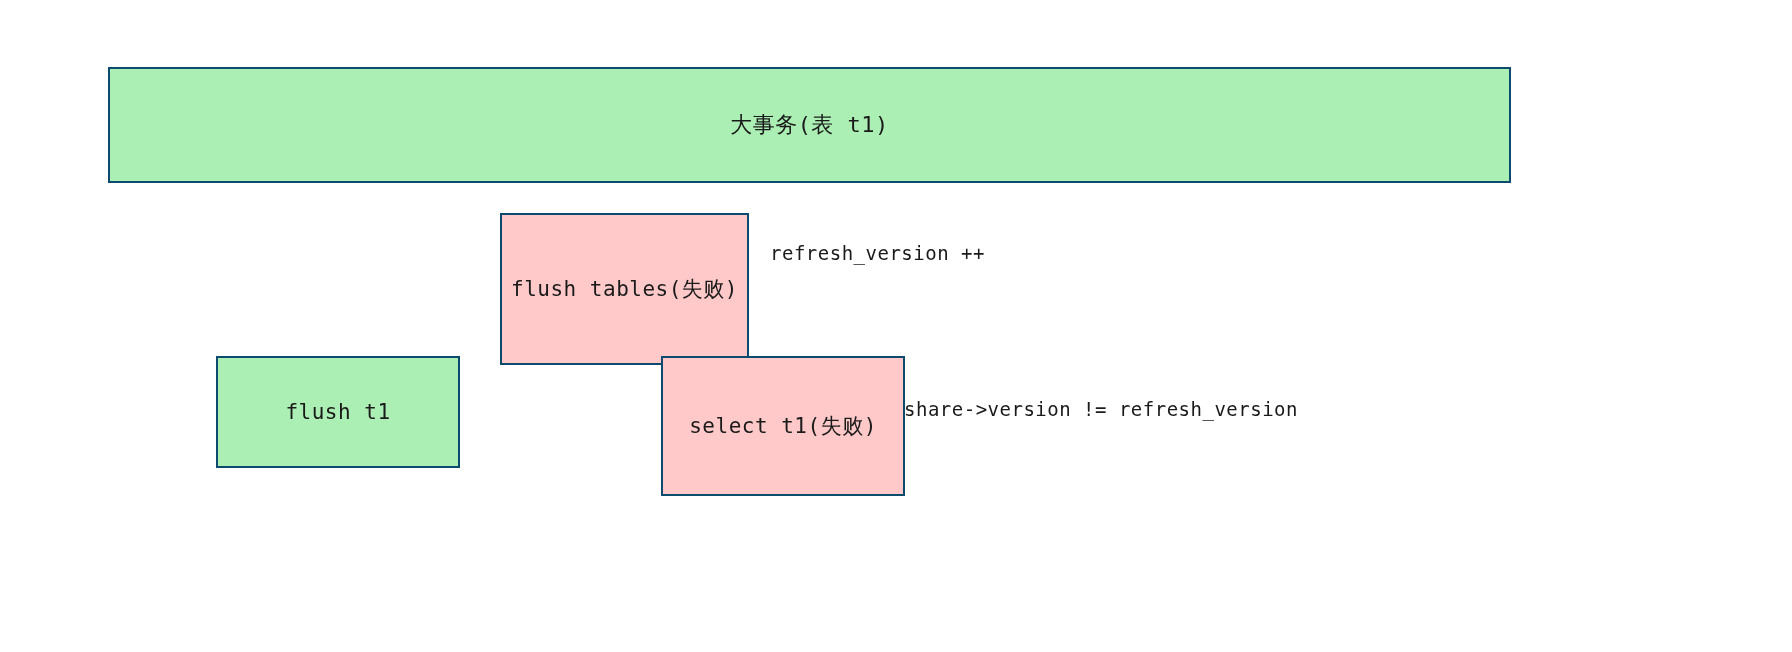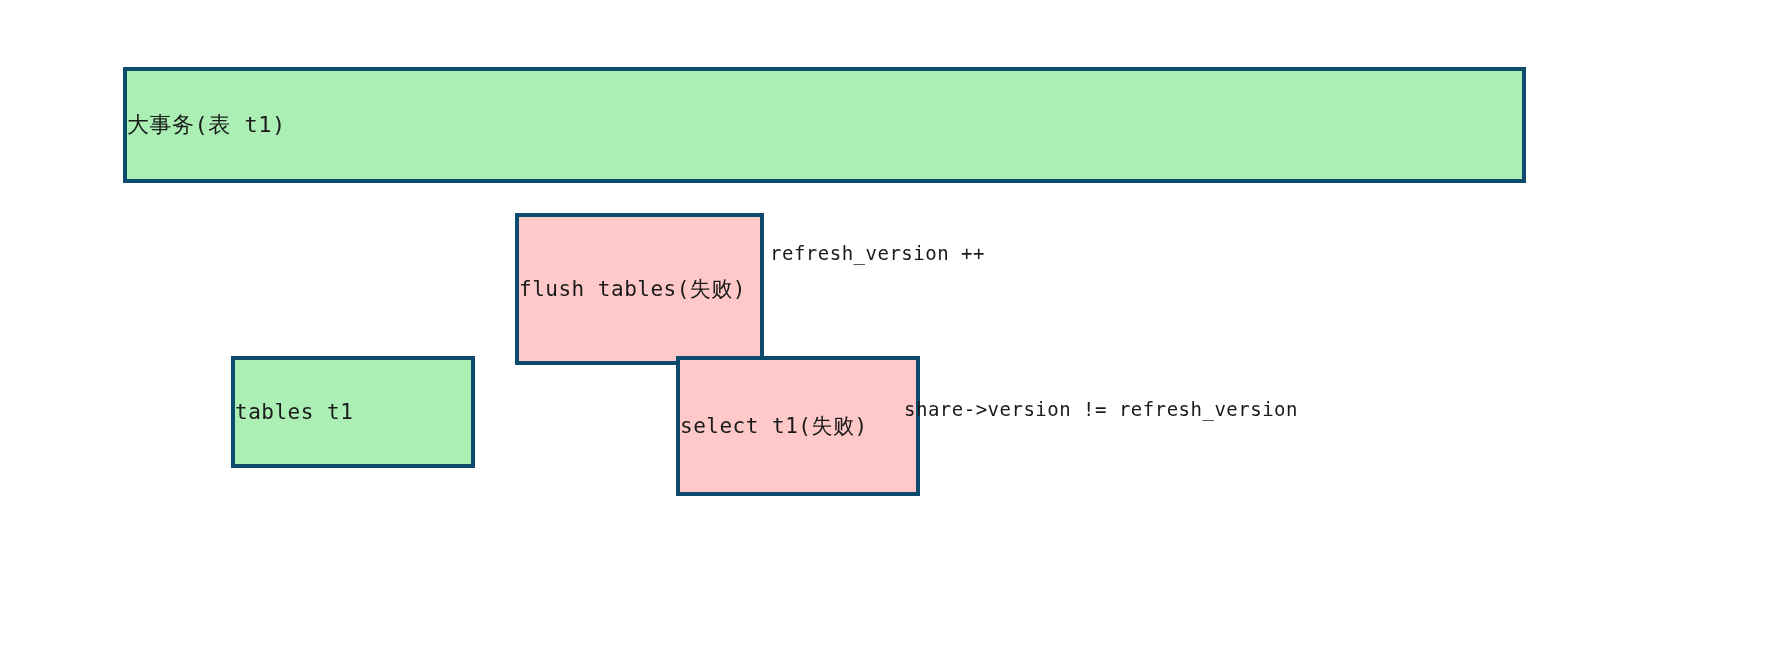--- a/index.html
+++ b/index.html
@@ -14,30 +14,30 @@
   #canvas {
     position: relative;
     width: 1792px;
     height: 652px;
     background: #ffffff;
     overflow: hidden;
   }
   .box {
     position: absolute;
     box-sizing: border-box;
-    border: 4px solid #0c4a6e;
+    border: 2px solid #0c4a6e;
     display: flex;
     align-items: center;
+    justify-content: center;
     font-family: "DejaVu Sans Mono", "Liberation Mono", monospace;
     font-size: 21px;
     color: #1a1a1a;
     letter-spacing: 0.5px;
     white-space: nowrap;
     line-height: 1;
-    margin-left: 15px;
   }
   .box.green {
     background: #abefb4;
   }
   .box.pink {
     background: #ffc9c9;
   }
 
   
   #txn-box {
@@ -103,21 +103,21 @@
     <span>大事务(表 t1)</span>
   </div>
 
   <div class="box pink" id="flush-box">
     <span>flush tables(失败)</span>
   </div>
 
   <div class="note" id="note-refresh-inc">refresh_version ++</div>
 
   <div class="box green" id="select-ok-box">
-    <span>tables t1</span>
+    <span>flush t1</span>
   </div>
 
   <div class="box pink" id="select-fail-box">
     <span>select t1(失败)</span>
   </div>
 
   <div class="note" id="note-version-ne">share-&gt;version != refresh_version</div>
 
 
 </div>

